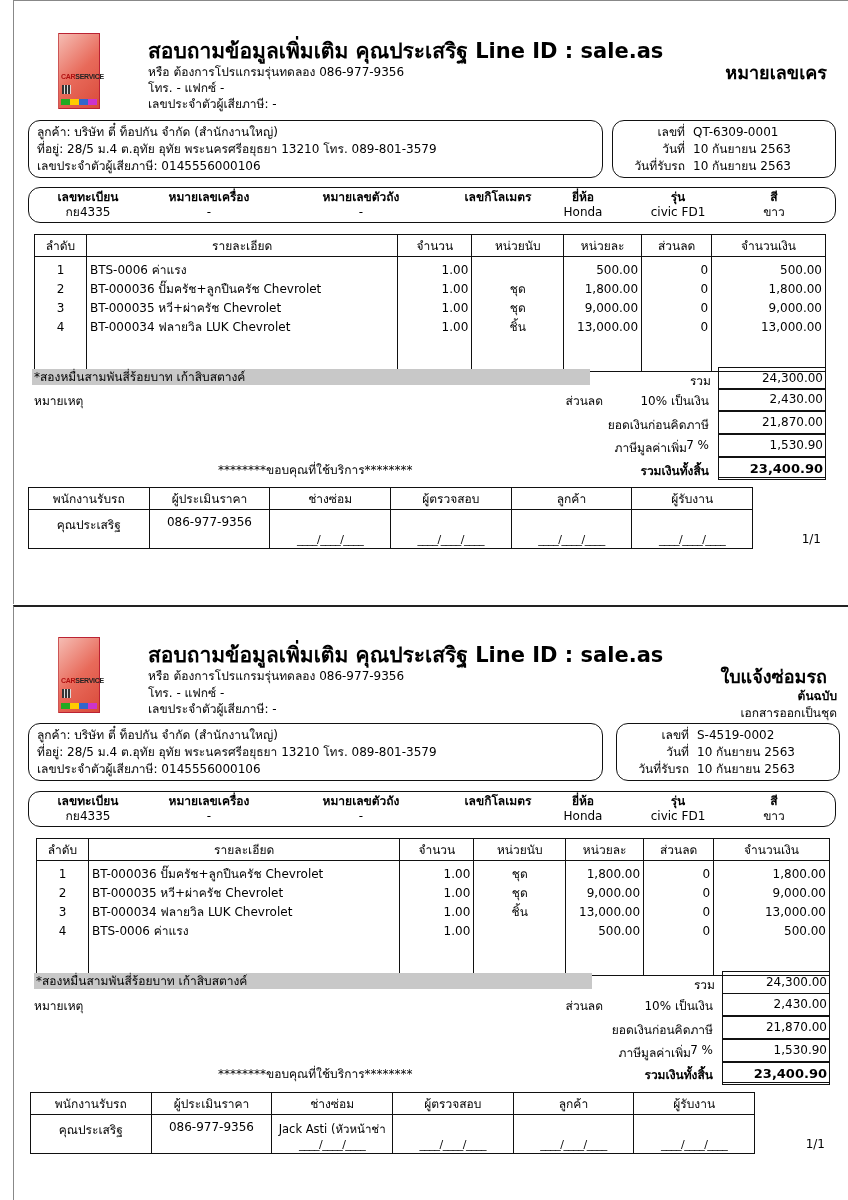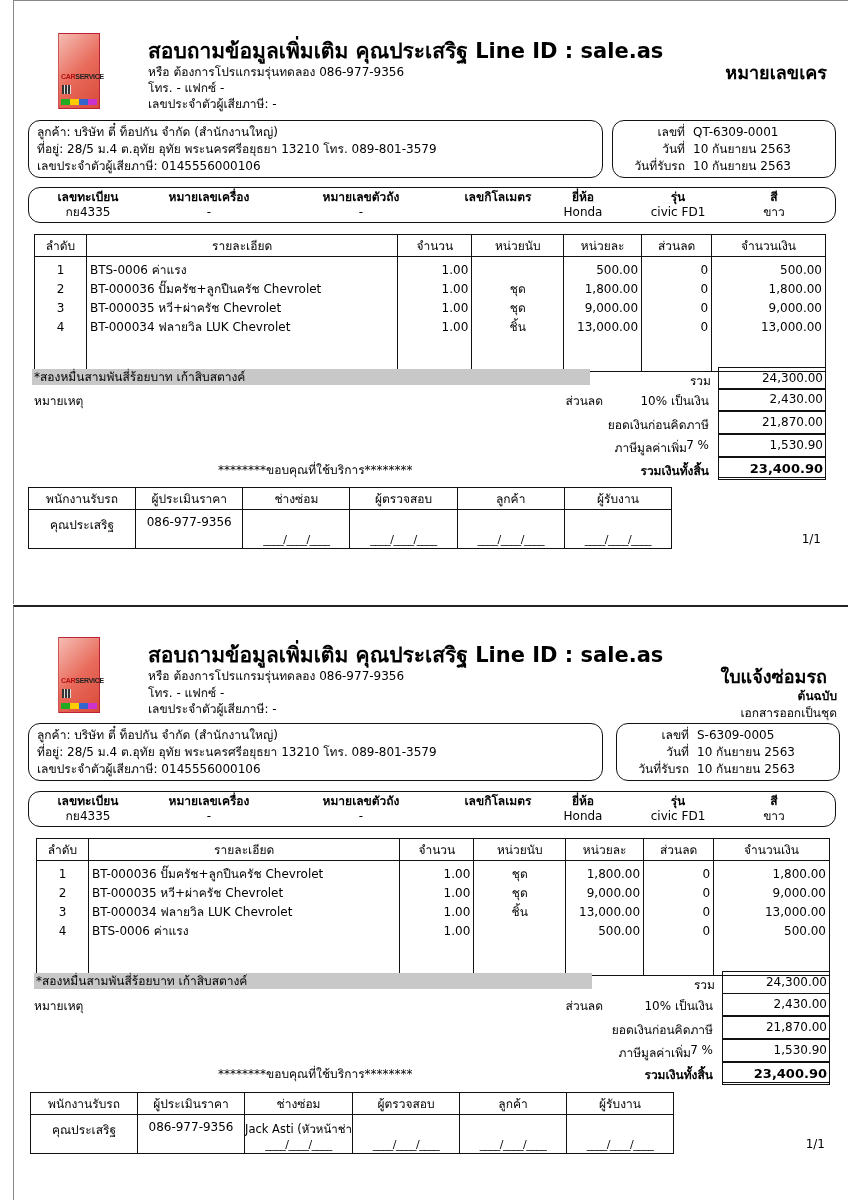--- a/index.html
+++ b/index.html
@@ -35,21 +35,21 @@
   table.items tbody tr:first-child td { padding-top: 4px; height: 23px; }
   table.items tbody tr:last-child td { border-bottom: 1.5px solid #111; height: 34px; }
   .c { text-align: center; }
   .r { text-align: right; }
   .words { left: 18px; width: 558px; height: 16px; background: #c8c8c8; font-size: 12px; line-height: 16px; padding-left: 2px; }
   .sumlab { font-size: 12px; text-align: right; white-space: nowrap; }
   .sumval { left: 704px; width: 108px; font-size: 12px; text-align: right; padding-right: 2px; border: 1.5px solid #111; height: 23px; line-height: 21px; }
   .sumval.total { font-weight: bold; font-size: 13px; border-bottom: 3px double #111; }
   .remark { left: 20px; font-size: 12px; }
   .thanks { left: 204px; font-size: 12px; white-space: nowrap; }
-  table.sign { position: absolute; left: 14px; width: 644px; border-collapse: collapse; font-size: 12px; }
+  table.sign { position: absolute; left: 14px; width: 725px; border-collapse: collapse; font-size: 12px; }
   table.sign td { border: 1.5px solid #111; text-align: center; width: 16.66%; }
   table.sign tr.hd td { height: 22px; }
   table.sign tr.bd td { height: 39px; vertical-align: top; padding-top: 5px; position: relative; }
   .dateline { position: absolute; left: 0; right: 0; bottom: 2px; text-align: center; font-size: 11px; letter-spacing: -0.5px; }
   .page { right: 40px; font-size: 12px; }
 </style>
 </head>
 <body>
 
 <div class="sheet s1">
@@ -243,21 +243,21 @@
   <div class="abs copytag" style="top:96px">เอกสารออกเป็นชุด</div>
 
   <div class="abs rbox cust" style="top:116px">
     <div>ลูกค้า: บริษัท ตี๋ ท็อปกัน จำกัด (สำนักงานใหญ่)</div>
     <div> ที่อยู่: 28/5 ม.4 ต.อุทัย อุทัย พระนครศรีอยุธยา 13210 โทร. 089-801-3579</div>
     <div>เลขประจำตัวผู้เสียภาษี: 0145556000106</div>
   </div>
   <div class="abs rbox meta" style="top:116px;left:602px">
     <div class="row">
         <span class="k">เลขที่</span>
-        <span>S-6309-0005</span>
+        <span>S-4519-0002</span>
       </div>
     <div class="row">
         <span class="k">วันที่</span>
         <span>10 กันยายน 2563</span>
       </div>
     <div class="row">
         <span class="k">วันที่รับรถ</span>
         <span>10 กันยายน 2563</span>
       </div>
   </div>

